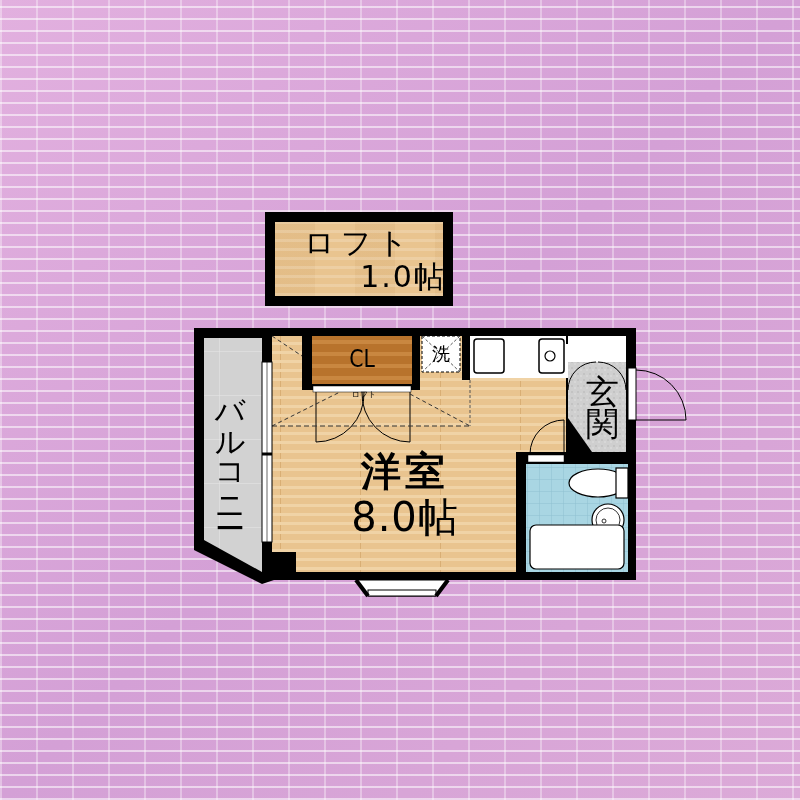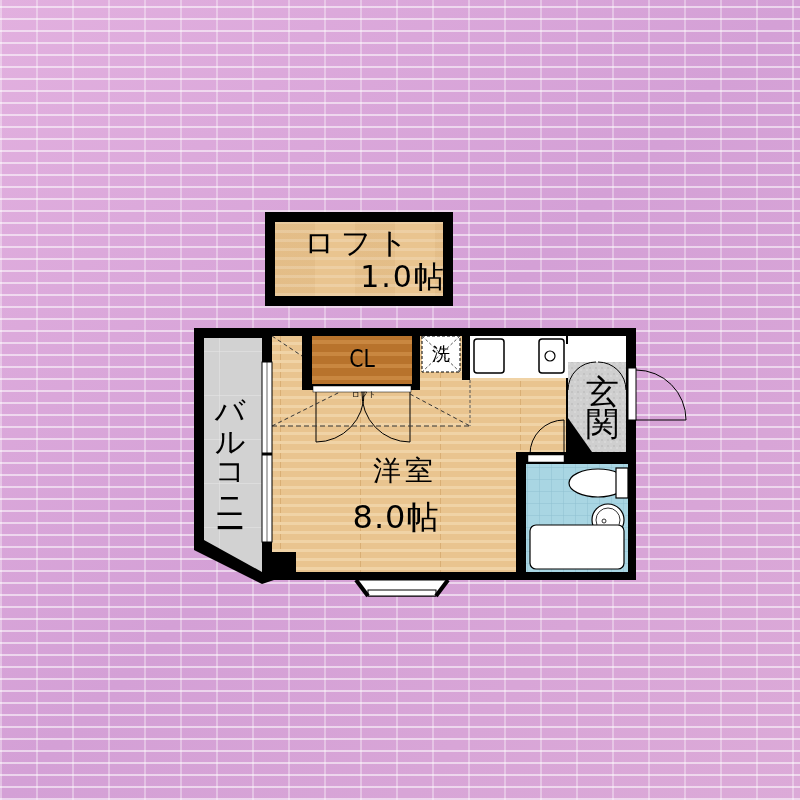--- a/index.html
+++ b/index.html
@@ -123,18 +123,18 @@
 
   <rect x="272" y="552" width="24" height="22" fill="#000"></rect>
 </svg>
 
 <div class="abs label" style="left:312px; top:340px; width:100px; font-size:24px; line-height:38px; transform:scaleX(0.85);">CL</div>
 
 <div class="abs label" style="left:422px; top:340px; width:38px; font-size:18px; line-height:28px;">洗</div>
 
 <div class="abs label" style="left:344px; top:390px; width:40px; font-size:8px; line-height:10px;">ロフト</div>
 
-<div class="abs label" style="left:330px; top:450px; width:150px; font-size:28px; line-height:42px; letter-spacing:4px;">洋室</div>
-<div class="abs label" style="left:321px; top:496px; width:150px; font-size:32px; line-height:42px; letter-spacing:1px;">8.0帖</div>
+<div class="abs label" style="left:330px; top:450px; width:150px; font-size:40px; line-height:42px; letter-spacing:4px;font-weight:bold;">洋室</div>
+<div class="abs label" style="left:330px; top:496px; width:150px; font-size:40px; line-height:42px; letter-spacing:1px;">8.0帖</div>
 
 <div class="abs label" style="left:586px; top:376px; width:28px; font-size:33px; line-height:32px; white-space:normal; word-break:break-all;">玄関</div>
 
 <div class="abs label" style="left:212px; top:355px; width:36px; font-size:30px; line-height:36px; writing-mode:vertical-rl; text-orientation:upright; height:180px;">バルコニー</div>
 
 </body></html>

